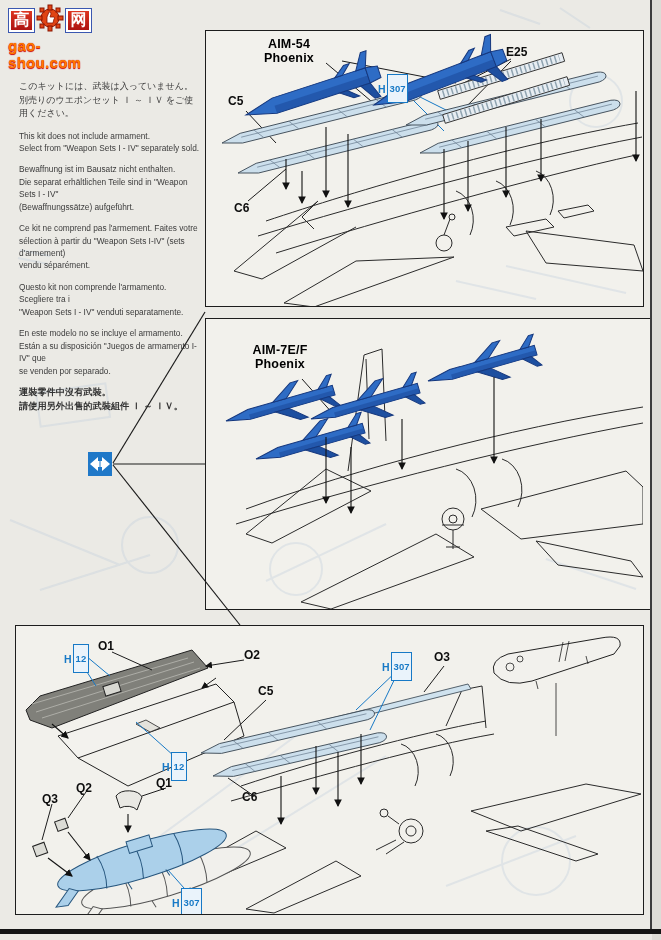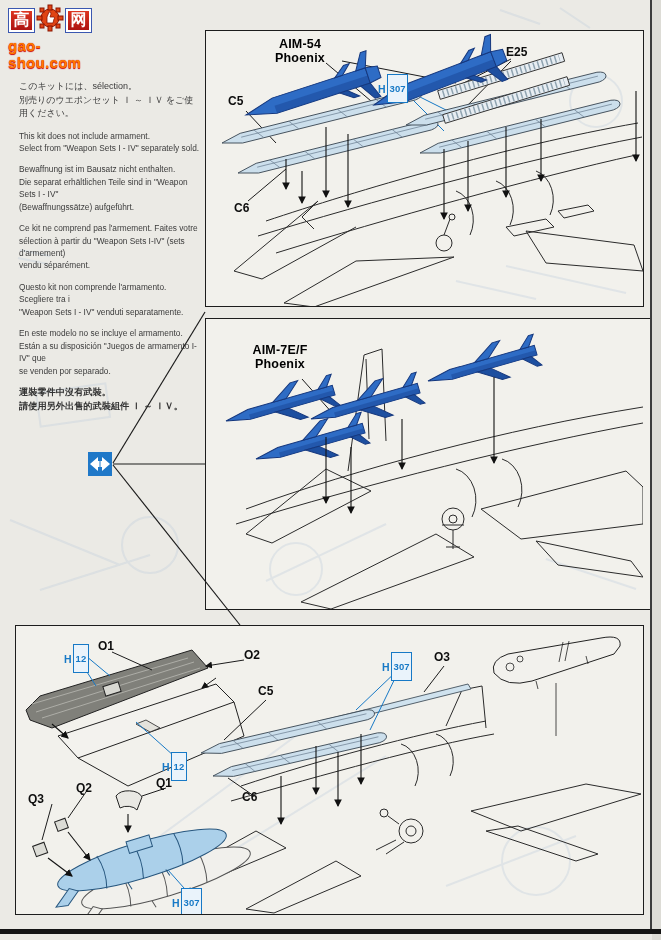--- a/index.html
+++ b/index.html
@@ -75,21 +75,21 @@
     <g class="ghost" stroke="#b7c8da" fill="none" stroke-width="2">
       <path d="M20,250 l30,6 M18,258 l30,6"></path>
       <rect x="38" y="388" width="70" height="34" transform="rotate(-8 73 405)"></rect>
       <circle cx="150" cy="545" r="28"></circle>
       <path d="M10,520 L120,565 M40,590 L150,555"></path>
       <path d="M500,10 l40,14 M560,8 l30,20"></path>
     </g>
   </svg>
 
   <div class="notes">
-    <p class="para jp"><span>このキットには、sélection。</span><br>
+    <p class="para jp"><span>このキットには、武装は入っていません。</span><br>
        <span>別売りのウエポンセット Ｉ ～ ＩＶ をご使用ください。</span></p>
     <p class="para"><span>This kit does not include armament.</span><br>
        <span>Select from "Weapon Sets I - IV" separately  sold.</span></p>
     <p class="para"><span>Bewaffnung ist im Bausatz nicht enthalten.</span><br>
        <span>Die separat erhältlichen Teile sind in "Weapon Sets I - IV"</span><br>
        <span>(Bewaffnungssätze) aufgeführt.</span></p>
     <p class="para"><span>Ce kit ne comprend pas l'armement. Faites votre</span><br>
        <span>sélection à partir du "Weapon Sets I-IV" (sets d'armement)</span><br>
        <span>vendu séparément.</span></p>
     <p class="para"><span>Questo kit non comprende l'armamento.    Scegliere tra i</span><br>
@@ -183,21 +183,21 @@
         <path d="M142,103 L142,176" marker-end="url(#ah1)"></path>
         <path d="M80,128 L80,158" marker-end="url(#ah1)"></path>
         <path d="M96,140 L96,172" marker-end="url(#ah1)"></path>
         <path d="M238,118 L238,188" marker-end="url(#ah1)"></path>
         <path d="M262,110 L262,180" marker-end="url(#ah1)"></path>
         <path d="M300,96 L300,166" marker-end="url(#ah1)"></path>
         <path d="M335,88 L335,150" marker-end="url(#ah1)"></path>
         <path d="M430,60 L430,130" marker-end="url(#ah1)"></path>
       </g>
     </svg>
-    <div class="dtitle" style="left:52px;top:6px;width:84px;">
+    <div class="dtitle" style="left:41px;top:6px;width:84px;">
       <div>AIM-54</div>
       <div>Phoenix</div>
     </div>
     <span class="plabel" style="left:22px;top:63px;">C5</span>
     <span class="plabel" style="left:28px;top:170px;">C6</span>
     <span class="plabel" style="left:300px;top:14px;">E25</span>
     <span class="blabel" style="left:172px;top:43px;">
       <span>H</span>
         <span class="num">307</span>
     </span>
@@ -365,21 +365,21 @@
         <span class="num">12</span>
     </span>
     <span class="plabel" style="left:242px;top:58px;">C5</span>
     <span class="plabel" style="left:226px;top:164px;">C6</span>
     <span class="blabel" style="left:366px;top:26px;">
       <span>H</span>
         <span class="num">307</span>
     </span>
     <span class="plabel" style="left:140px;top:150px;">Q1</span>
     <span class="plabel" style="left:60px;top:155px;">Q2</span>
-    <span class="plabel" style="left:12px;top:166px;">Q3</span>
+    <span class="plabel" style="left:26px;top:166px;">Q3</span>
     <span class="blabel" style="left:156px;top:262px;">
       <span>H</span>
         <span class="num">307</span>
     </span>
   </div>
 
   <div class="edge-paper"></div>
   <div class="edge-right"></div>
   <div class="bottom-bar"></div>
 </div>

